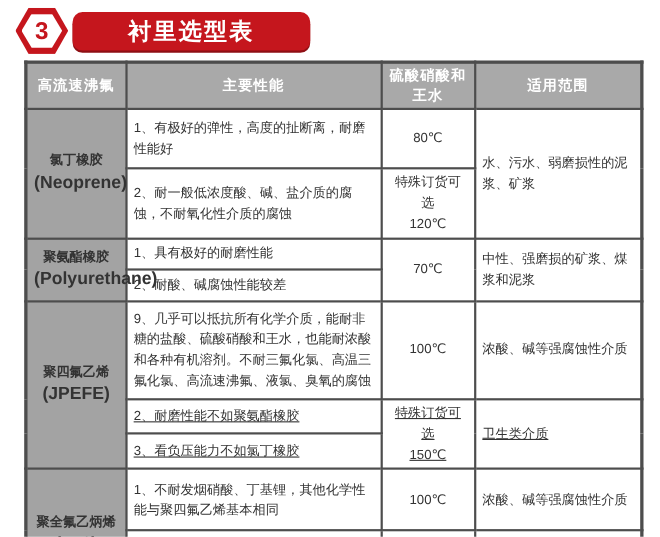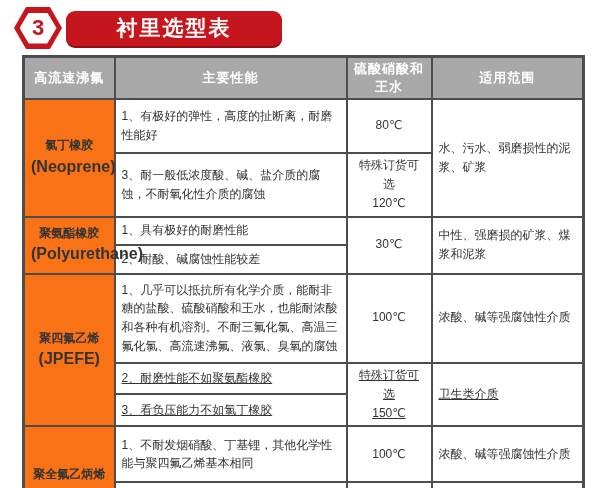--- a/index.html
+++ b/index.html
@@ -24,21 +24,21 @@
        font-size:21px;font-weight:bold;letter-spacing:2px;
        box-shadow:0 2px 0 #8e0f14;}
   
   table.spec{position:absolute;left:22px;top:55px;width:560px;
        border-collapse:collapse;table-layout:fixed;
        border:3px solid #4d4d4d;}
   table.spec td,table.spec th{border:2px solid #4d4d4d;padding:2px 6px;
        font-size:12px;color:#333333;vertical-align:middle;}
   tr.thead th{background:#a9a9a9;color:#ffffff;font-size:13px;font-weight:bold;
        height:24px;text-align:center;letter-spacing:1px;}
-  td.mat{background:#f97316;color:#ffffff;font-weight:bold;
+  td.mat{background:#a3a3a3;color:#ffffff;font-weight:bold;
        text-align:center;font-size:12.5px;line-height:1.45;}
   td.mat .en{font-size:16px;letter-spacing:0;}
   td.perf{text-align:left;line-height:1.55;padding:4px 8px;}
   td.temp{text-align:center;white-space:pre-line;line-height:1.6;margin-left:36px;}
   td.range{text-align:left;line-height:1.6;padding:4px 10px;}
   td.range.center{}
   
   tr.h50 td{height:48px;} tr.h40 td{height:38px;}
   tr.h26 td{height:22px;} tr.h27 td{height:23px;margin-top:16px;}
   tr.h85 td{height:83px;} tr.h24 td{height:20px;text-decoration:underline;}
@@ -76,44 +76,44 @@
   <tr class="h50">
     <td class="mat" rowspan="2">
       <div>氯丁橡胶</div>
       <div class="en">(Neoprene)</div>
     </td>
     <td class="perf">1、有极好的弹性，高度的扯断离，耐磨性能好</td>
     <td class="temp">80℃</td>
     <td class="range" rowspan="2">水、污水、弱磨损性的泥浆、矿浆</td>
   </tr>
   <tr class="h40">
-    <td class="perf">3、耐一般低浓度酸、碱、盐介质的腐蚀，不耐氧化性介质的腐蚀</td>
+    <td class="perf">2、耐一般低浓度酸、碱、盐介质的腐蚀，不耐氧化性介质的腐蚀</td>
     <td class="temp">特殊订货可选
 120℃</td>
   </tr>
 
   <tr class="h26">
     <td class="mat" rowspan="2">
       <div>聚氨酯橡胶</div>
       <div class="en">(Polyurethane)</div>
     </td>
     <td class="perf">1、具有极好的耐磨性能</td>
-    <td class="temp" rowspan="2">30℃</td>
+    <td class="temp" rowspan="2">70℃</td>
     <td class="range" rowspan="2">中性、强磨损的矿浆、煤浆和泥浆</td>
   </tr>
   <tr class="h27">
     <td class="perf">2、耐酸、碱腐蚀性能较差</td>
   </tr>
 
   <tr class="h85">
     <td class="mat" rowspan="3">
       <div>聚四氟乙烯</div>
       <div class="en">(JPEFE)</div>
     </td>
-    <td class="perf">1、几乎可以抵抗所有化学介质，能耐非糖的盐酸、硫酸硝酸和王水，也能耐浓酸和各种有机溶剂。不耐三氟化氯、高温三氟化氯、高流速沸氟、液氯、臭氧的腐蚀</td>
+    <td class="perf">9、几乎可以抵抗所有化学介质，能耐非糖的盐酸、硫酸硝酸和王水，也能耐浓酸和各种有机溶剂。不耐三氟化氯、高温三氟化氯、高流速沸氟、液氯、臭氧的腐蚀</td>
     <td class="temp">100℃</td>
     <td class="range">浓酸、碱等强腐蚀性介质</td>
   </tr>
   <tr class="h24">
     <td class="perf">2、耐磨性能不如聚氨酯橡胶</td>
     <td class="temp" rowspan="2">特殊订货可选
 150℃</td>
     <td class="range center" rowspan="2">卫生类介质</td>
   </tr>
   <tr class="h24">

